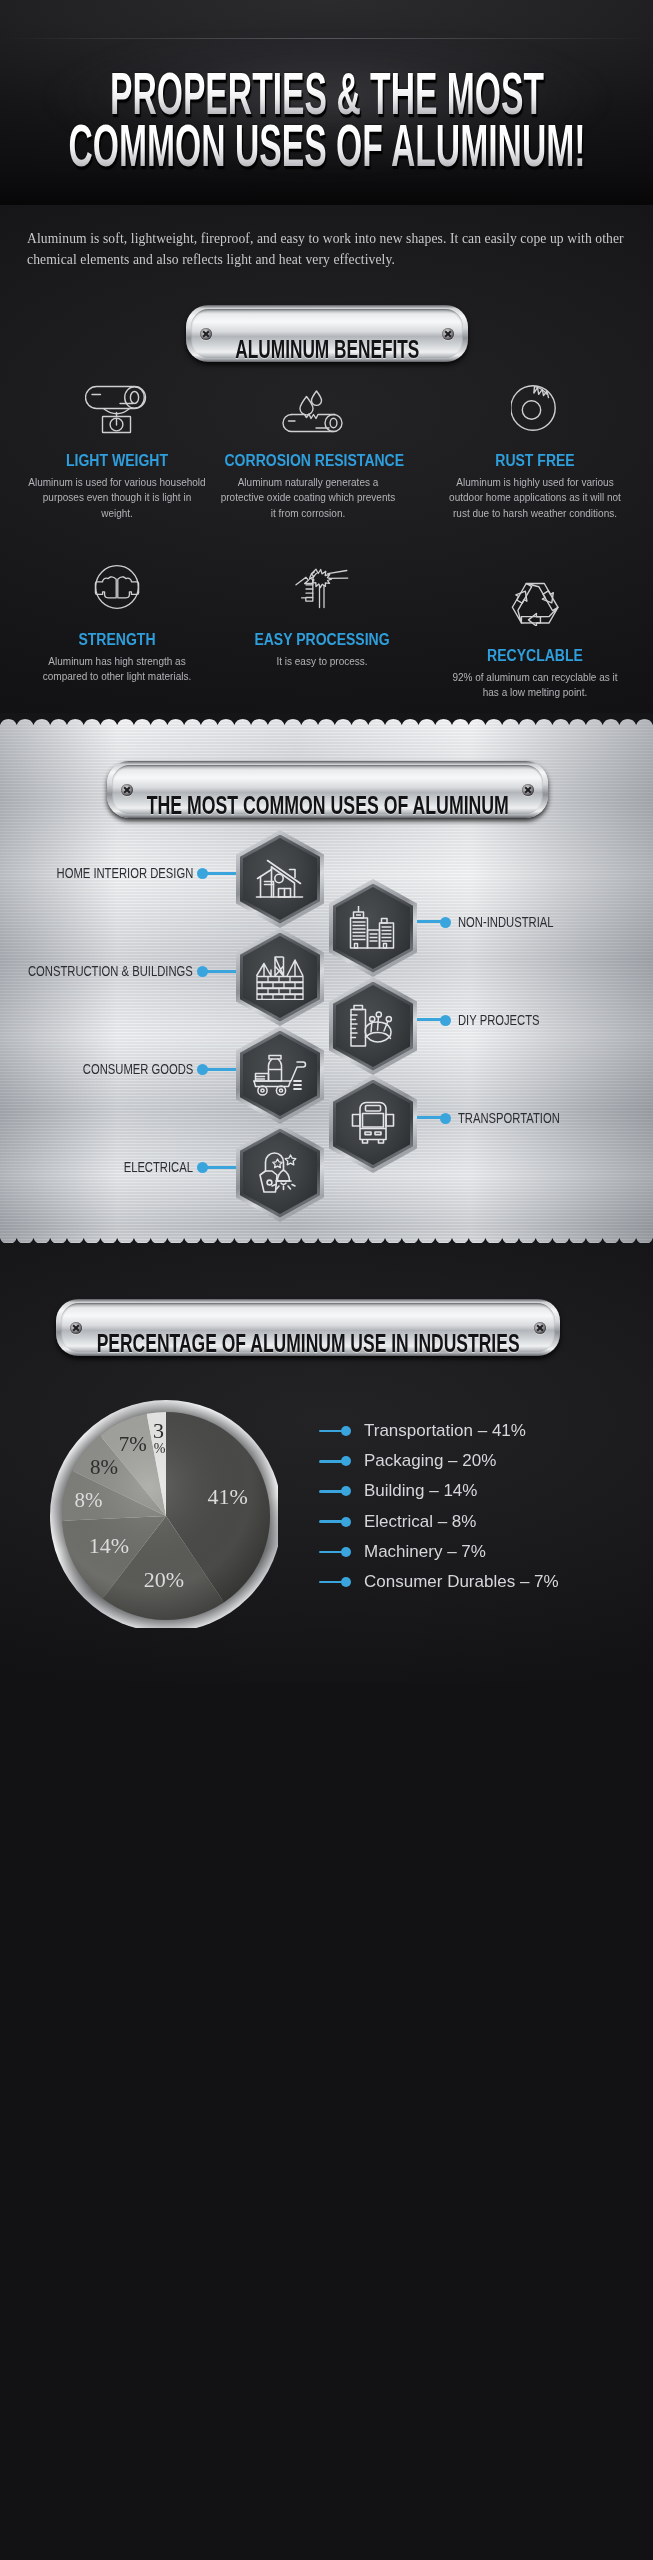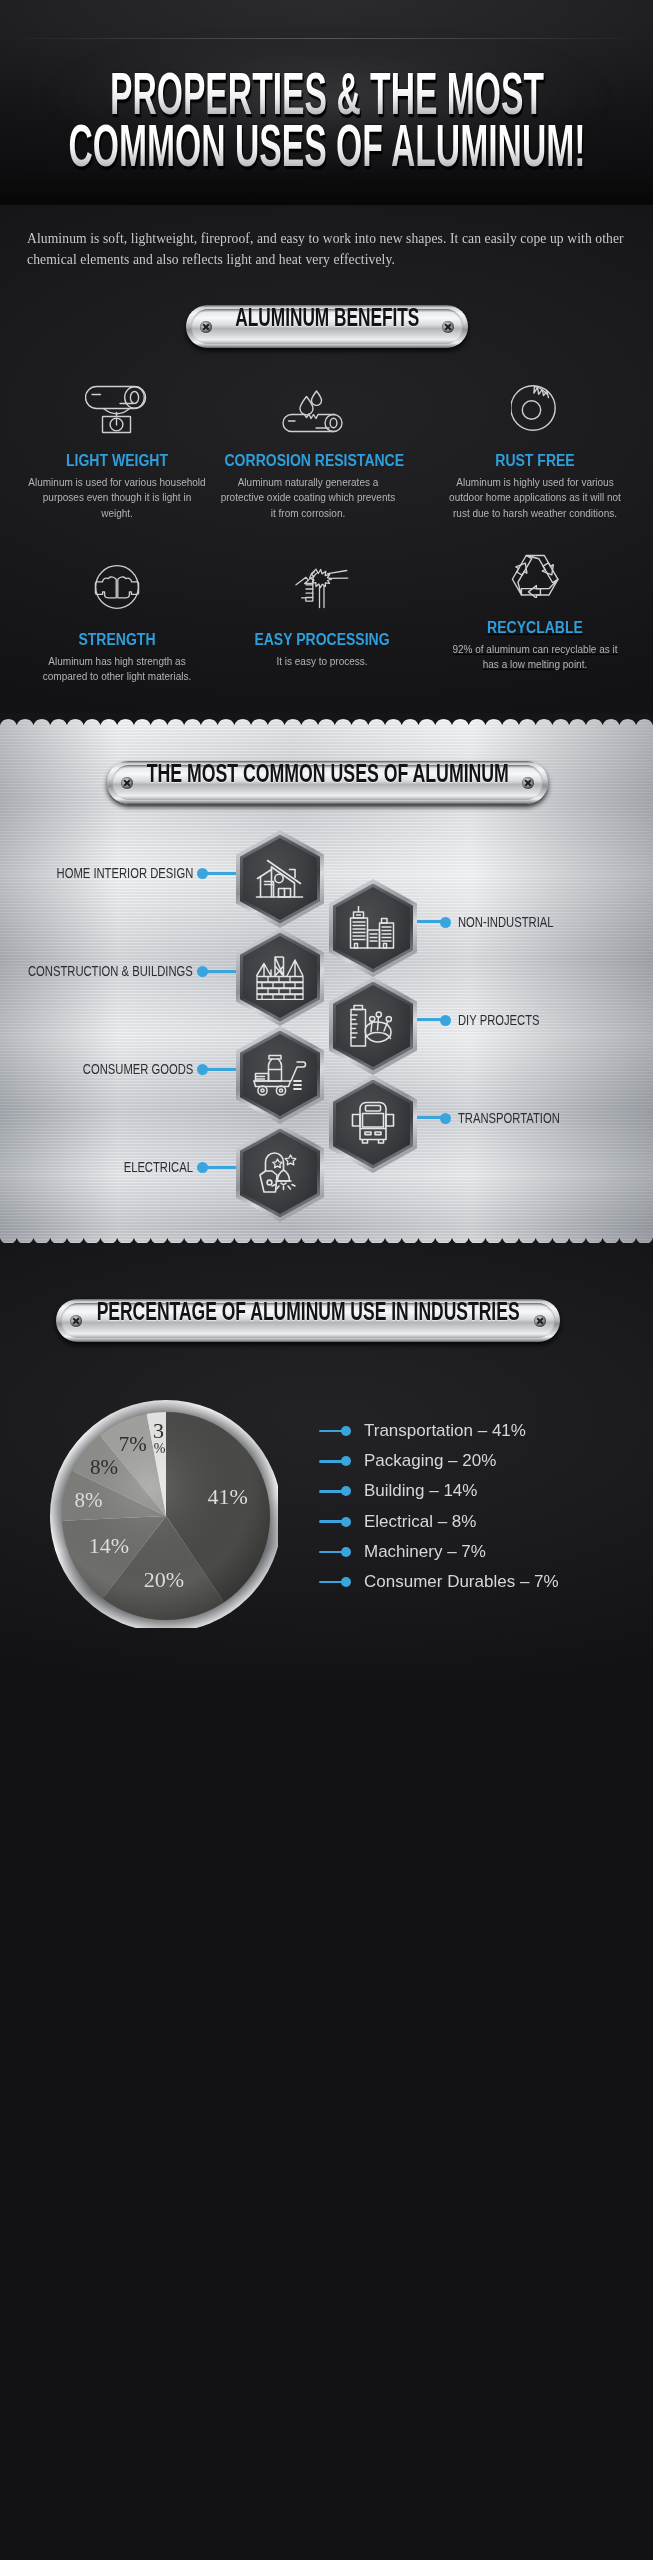--- a/index.html
+++ b/index.html
@@ -28,24 +28,24 @@
   .title.l2{top:117px;font-size:59.3px;line-height:58px;transform:translateX(-50%) scaleX(.568);}
 
   .intro{position:absolute;left:27px;top:228px;width:600px;color:#c9c9cc;
      font-size:13.6px;line-height:21px;letter-spacing:.1px;font-family:Liberation Serif, serif;}
 
   
   .sec-dark{position:absolute;left:0;width:653px;
      background:radial-gradient(130% 80% at 50% 40%, #232326 0%, #1b1b1e 40%, #131315 75%, #0f0f11 100%);}
 
   
-  .plaque{position:absolute;height:43px;border-radius:22px;
+  .plaque{position:absolute;height:57px;border-radius:22px;
      background:linear-gradient(180deg,#5e6064 0%,#cfd1d3 6%,#f6f7f8 20%,#d5d7da 40%,#a6a9ad 52%,#8e9195 58%,#c3c6c9 74%,#f0f1f2 88%,#9b9ea2 96%,#5c5e62 100%);
      box-shadow:0 3px 5px rgba(0,0,0,.8);
-     display:flex;align-items:flex-start;justify-content:center;position:absolute;}
+     display:flex;align-items:flex-end;justify-content:center;position:absolute;}
   .plaque:after{content:"";position:absolute;left:5px;top:4px;right:5px;bottom:4px;border-radius:18px;
      background:linear-gradient(180deg,#9b9ea2 0%,#e9eaeb 10%,#f7f8f9 26%,#d8dadd 46%,#b2b5b9 56%,#cfd2d5 72%,#eef0f1 88%,#a8abaf 100%);
      box-shadow:inset 0 1px 2px rgba(0,0,0,.35);}
   .plaque .ptext{position:relative;z-index:3;font-weight:bold;color:#131315;font-size:25px;letter-spacing:0;
      transform:scaleX(.69);white-space:nowrap;line-height:25px;
      text-shadow:0 1px 0 rgba(255,255,255,.5);}
   .screw{position:absolute;z-index:4;top:50%;width:12px;height:12px;margin-top:-6px;border-radius:50%;
      background:radial-gradient(circle at 35% 30%, #d8d8da 0%, #9a9a9e 45%, #4e4e52 80%, #2b2b2e 100%);
      box-shadow:inset 0 0 2px rgba(0,0,0,.8), 0 1px 1px rgba(255,255,255,.3);}
   .screw:before{content:"";position:absolute;left:50%;top:50%;width:8px;height:2px;margin:-1px 0 0 -4px;
@@ -184,21 +184,21 @@
         <path d="M17.8 18 q-0.6 -5.2 3.6 -8.6"></path>
         <path d="M21 5.2 l2.2 4.3 2.5 -4 1.3 4.4 3.8 -2.6 -.6 4.2 4.6 -1.1 -2.4 3.2 4 1.6 -3.8 1.3 1.9 2.9 -4.2 -.6 .2 3.6 -3.3 -2.1 -1.8 3.3 -1.6 -3.6 -2.8 2.6 -.2 -4 -3.6 .6 1.7 -3.3 -3.7 -1.6 3.6 -1.8 -2.6 -2.6z"></path>
         <path d="M32.8 9.7 l19 -3.2 M34.4 14.3 l18.4 -.2"></path>
         <path d="M24.5 21.5 v22 M29 21.5 v22"></path>
       </svg>
     </div>
     <div class="btitle">EASY PROCESSING</div>
     <div class="bdesc">It is easy to process.</div>
   </div>
 
-  <div class="ben" style="left:435px;top:552px;width:200px;text-decoration:underline;">
+  <div class="ben" style="left:435px;top:580px;width:200px;">
     <div class="bicon">
       <svg width="50" height="46" viewBox="0 0 50 46" fill="none" stroke="#cfcfd2" stroke-width="1.4" stroke-linejoin="round" stroke-linecap="round">
         <g transform="translate(25.2,24.6)">
           <g>
               <g transform="translate(-25.2,-24.6)">
                 <path d="M16.2 3.5 L34.3 3.5 L40.5 14.3 L43.3 12.7 L41.8 22.8 L32.3 19.1 L35.1 17.5 L28.8 6.7Z"></path>
                 <path d="M16.2 3.5 L6.7 20.0 L12.2 23.1 L21.7 6.7Z"></path>
               </g>
             </g>
           <g transform="rotate(120)">

